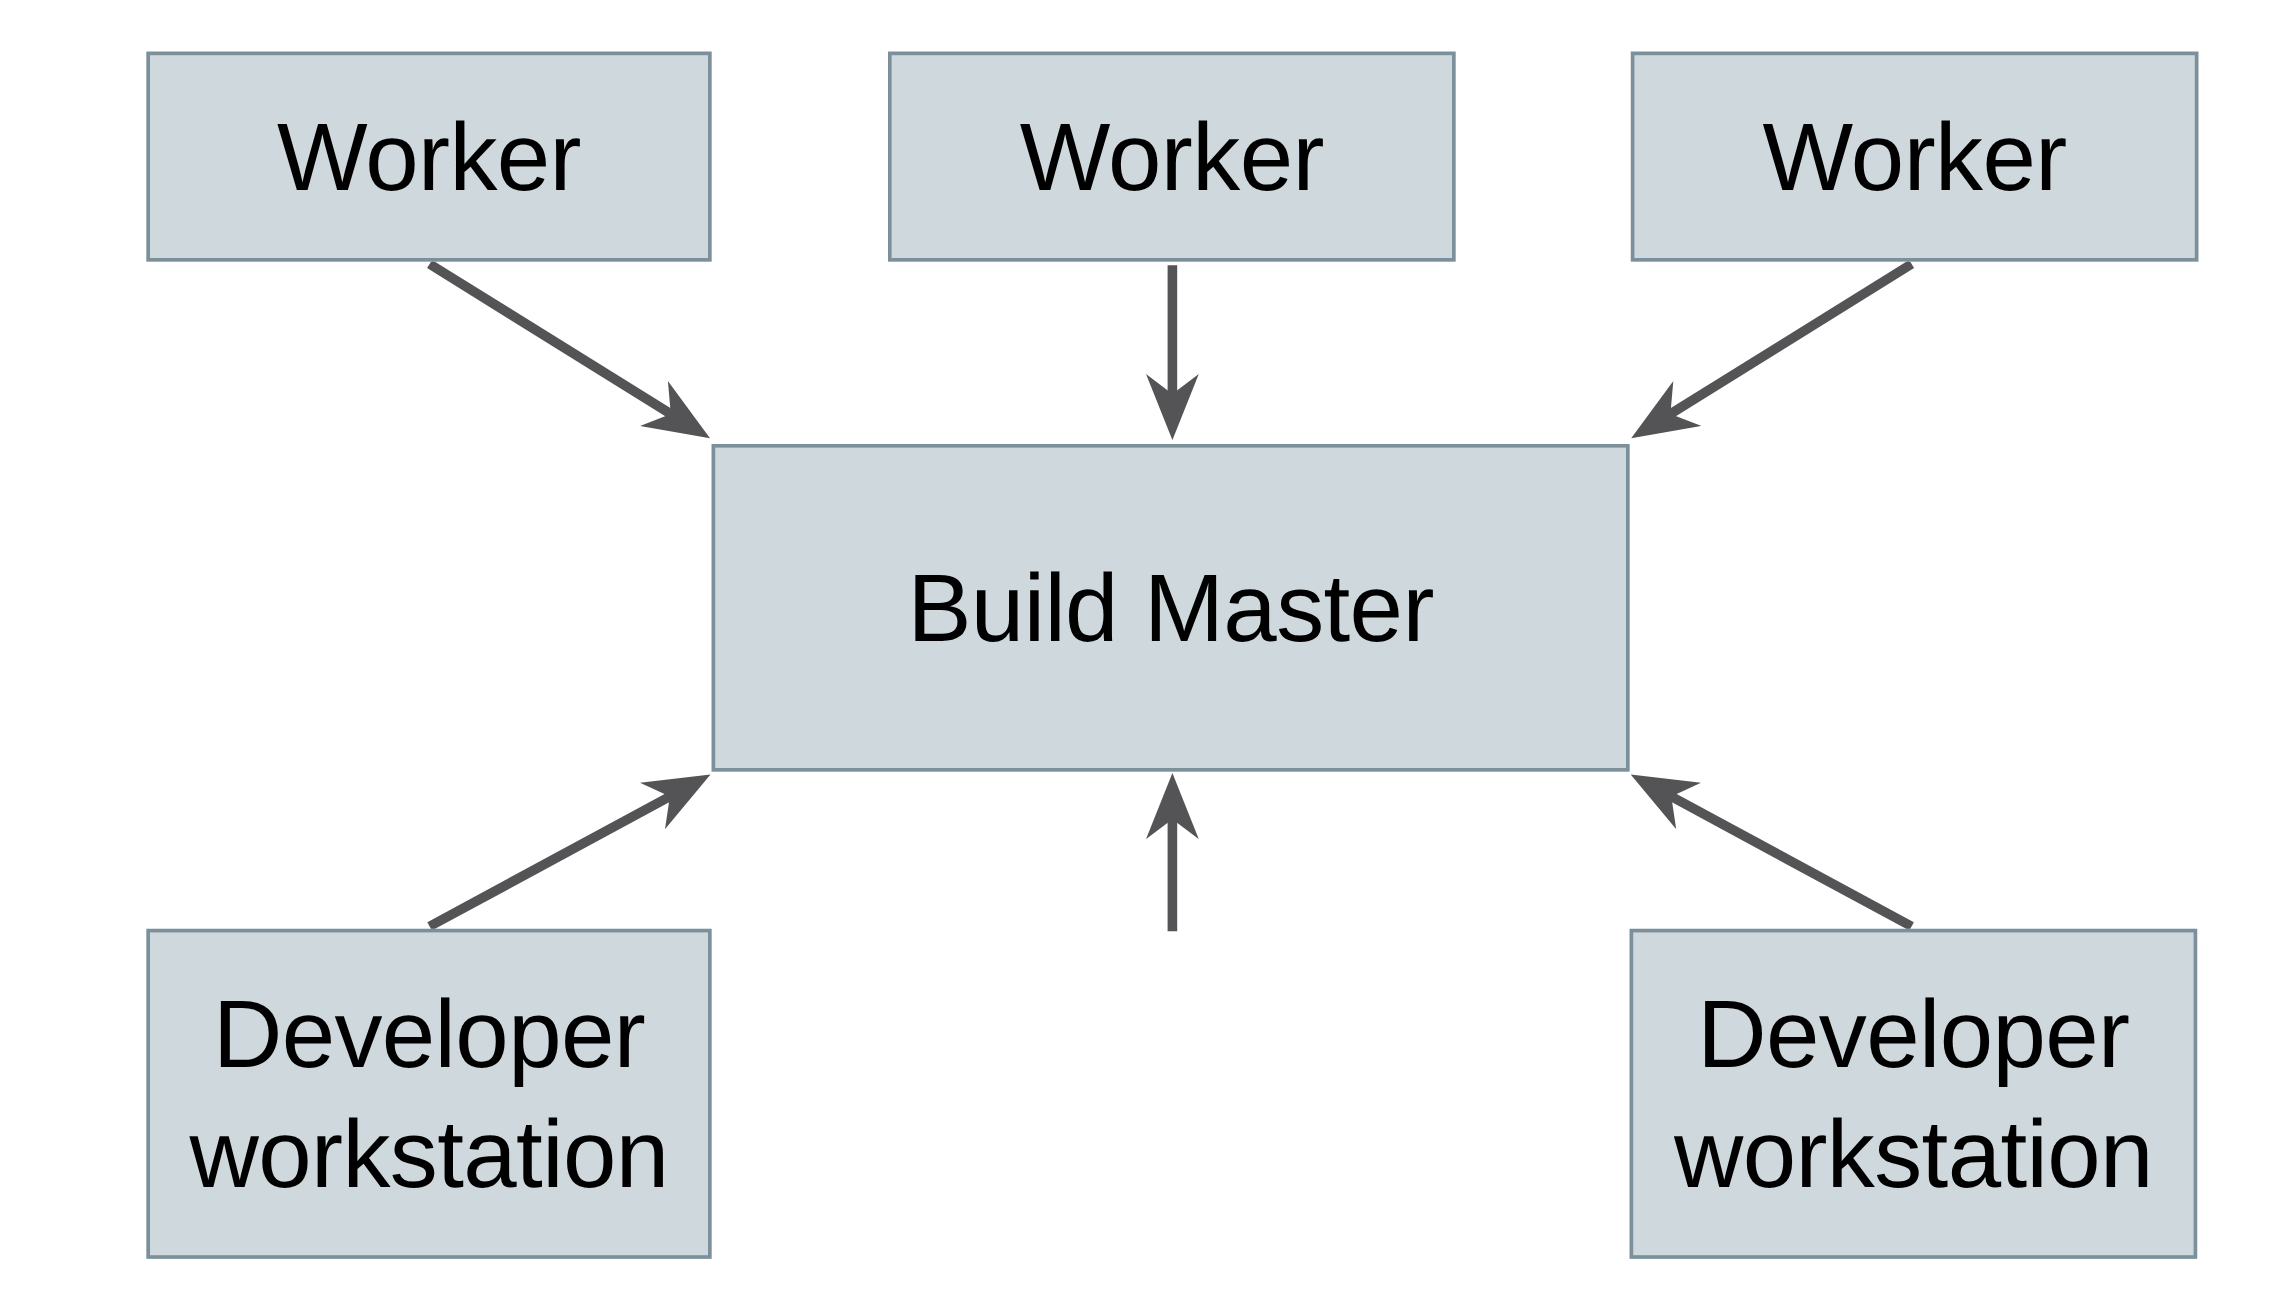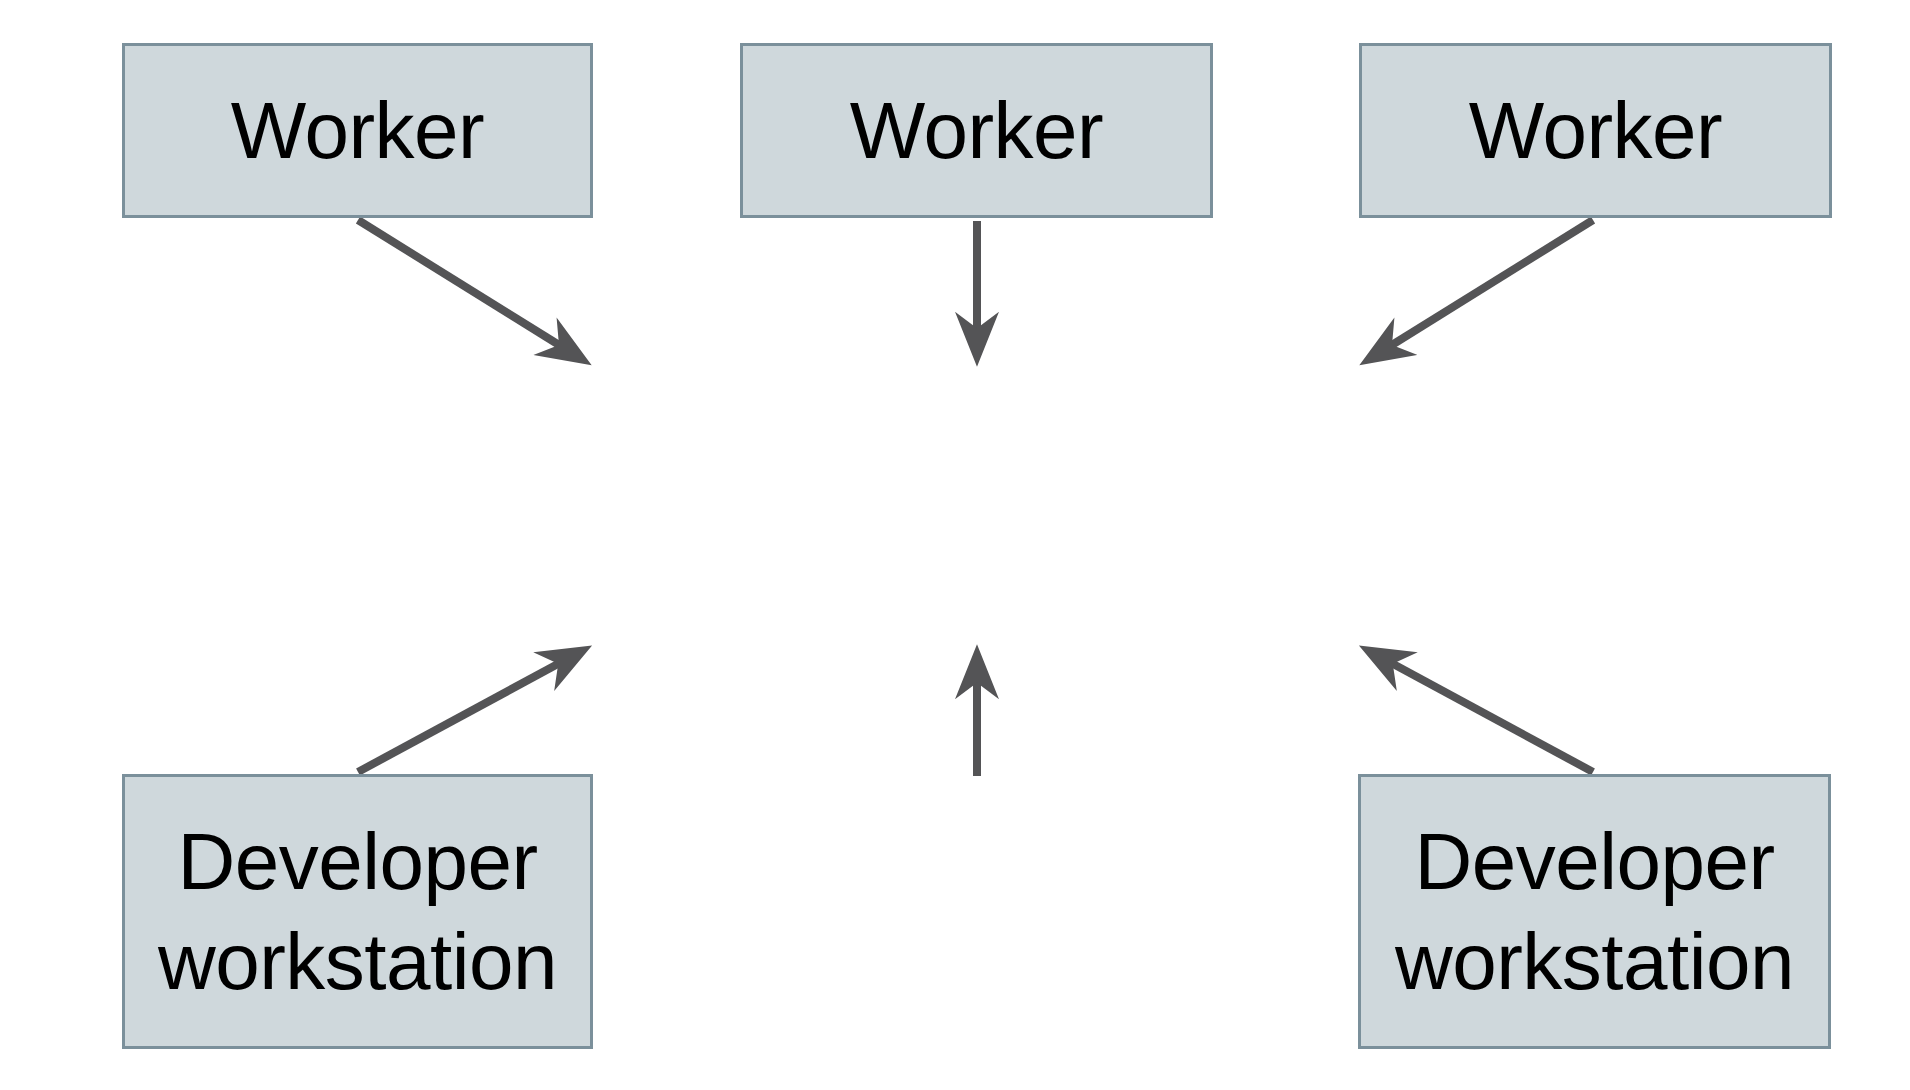--- a/index.html
+++ b/index.html
@@ -69,20 +69,23 @@
   </div>
 
   <div class="node pos-worker-2">
     <span>Worker</span>
   </div>
 
   <div class="node pos-worker-3">
     <span>Worker</span>
   </div>
 
+  <div class="node pos-build-master">
+    <span>Build Master</span>
+  </div>
 
   <div class="node pos-dev-left">
     <span>Developer</span>
     <span>workstation</span>
   </div>
 
 
   <div class="node pos-dev-right">
     <span>Developer</span>
     <span>workstation</span>

